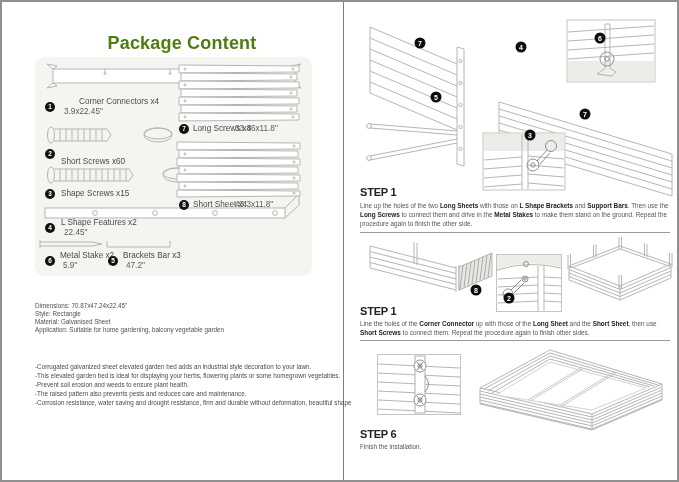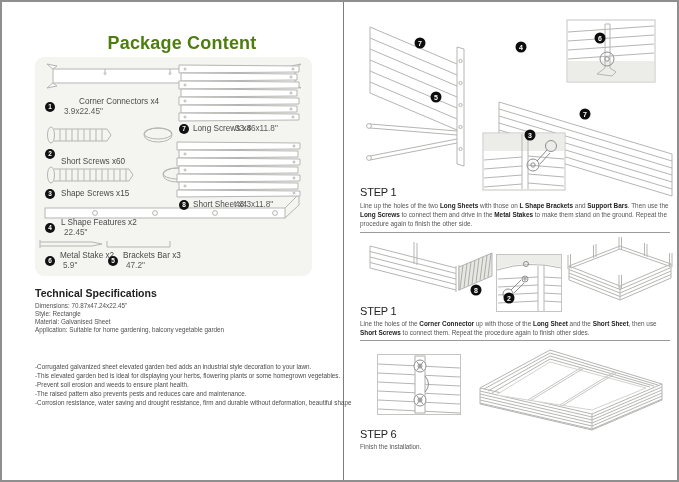--- a/index.html
+++ b/index.html
@@ -11,21 +11,21 @@
   
   .pkg-title{position:absolute;left:30px;top:31px;width:300px;text-align:center;font-size:18px;font-weight:bold;color:#4d7c0f;letter-spacing:.2px;}
   .pkg-box{position:absolute;left:33px;top:55px;width:277px;height:219px;background:#f4f4f1;border-radius:9px;}
   .badge{position:absolute;width:10px;height:10px;border-radius:50%;background:#111;color:#fff;font-size:6.5px;font-weight:bold;line-height:10px;text-align:center;transform:translate(-50%,-50%);}
   .item-label{position:absolute;font-size:8.2px;color:#4a4a4a;white-space:nowrap;}
   .item-size{position:absolute;font-size:8.2px;color:#5a5a5a;white-space:nowrap;}
   .sec-heading{position:absolute;font-size:10.5px;font-weight:bold;color:#222;white-space:nowrap;}
   .spec-line{position:absolute;font-size:6.3px;color:#4f4f4f;white-space:nowrap;}
   .bullet-line{position:absolute;font-size:6.3px;color:#4a4a4a;white-space:nowrap;}
   
-  .step-heading{position:absolute;font-size:11px;font-weight:400;color:#222;letter-spacing:-.2px;white-space:nowrap;}
+  .step-heading{position:absolute;font-size:11px;font-weight:700;color:#222;letter-spacing:-.2px;white-space:nowrap;}
   .step-body{position:absolute;width:313px;font-size:6.4px;line-height:1.38;color:#555;}
   .seg-bold{font-weight:bold;color:#222;}
   .callout{position:absolute;width:11px;height:11px;border-radius:50%;background:#0d0d0d;color:#fff;font-size:7px;font-weight:bold;line-height:11px;text-align:center;transform:translate(-50%,-50%);z-index:5;}
   svg{display:block;}
 </style>
 </head>
 <body>
 
 <div id="page">
   <div class="divider-v"></div>
@@ -168,21 +168,20 @@
             <circle cx="119" cy="52" r="1" fill="none"></circle>
         </g>
       </svg>
     </div>
 
     <span class="badge" style="left:149px;top:148px;">8</span>
     <span class="item-label" style="left:158px;top:143px;">Short Sheet x4</span>
     <span class="item-size" style="left:200px;top:143px;">43.3x11.8"</span>
   </div>
 
-  <div class="sec-heading" style="left:33px;top:285px;">Technical Specifications</div>
   <div class="spec-line" style="left:33px;top:300px;">Dimensions:  70.87x47.24x22.45"</div>
   <div class="spec-line" style="left:33px;top:308px;">Style: Rectangle</div>
   <div class="spec-line" style="left:33px;top:316px;">Material: Galvanised Sheet</div>
   <div class="spec-line" style="left:33px;top:324px;">Application: Suitable for home gardening, balcony vegetable garden</div>
 
   <div class="bullet-line" style="left:33px;top:361px;">-Corrugated galvanized sheet elevated garden bed adds an industrial style decoration to your lawn.</div>
   <div class="bullet-line" style="left:33px;top:370px;">-This elevated garden bed is ideal for displaying your herbs, flowering plants or some homegrown vegetables.</div>
   <div class="bullet-line" style="left:33px;top:379px;">-Prevent soil erosion and weeds to ensure plant health.</div>
   <div class="bullet-line" style="left:33px;top:388px;">-The raised pattern also prevents pests and reduces care and maintenance.</div>
   <div class="bullet-line" style="left:33px;top:397px;">-Corrosion resistance, water saving and drought resistance, firm and durable without deformation, beautiful shape</div>

